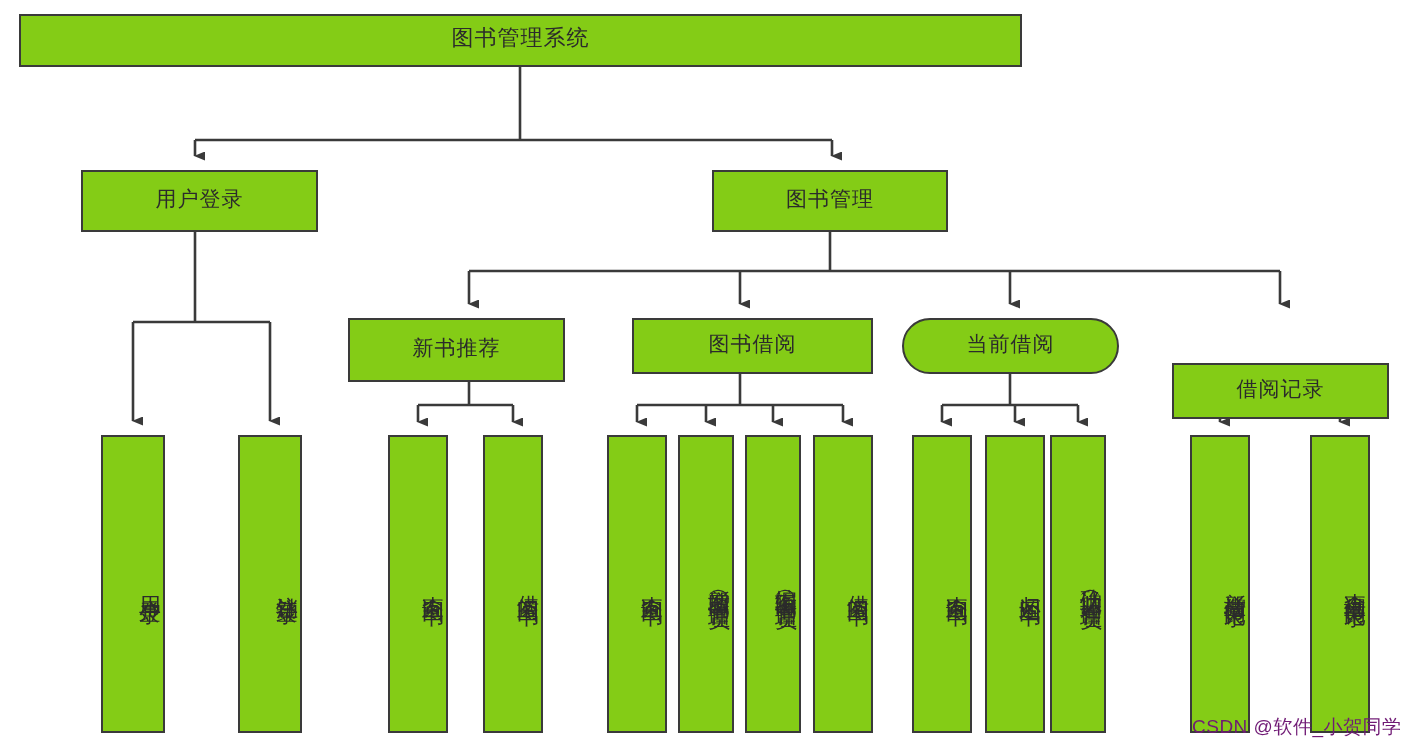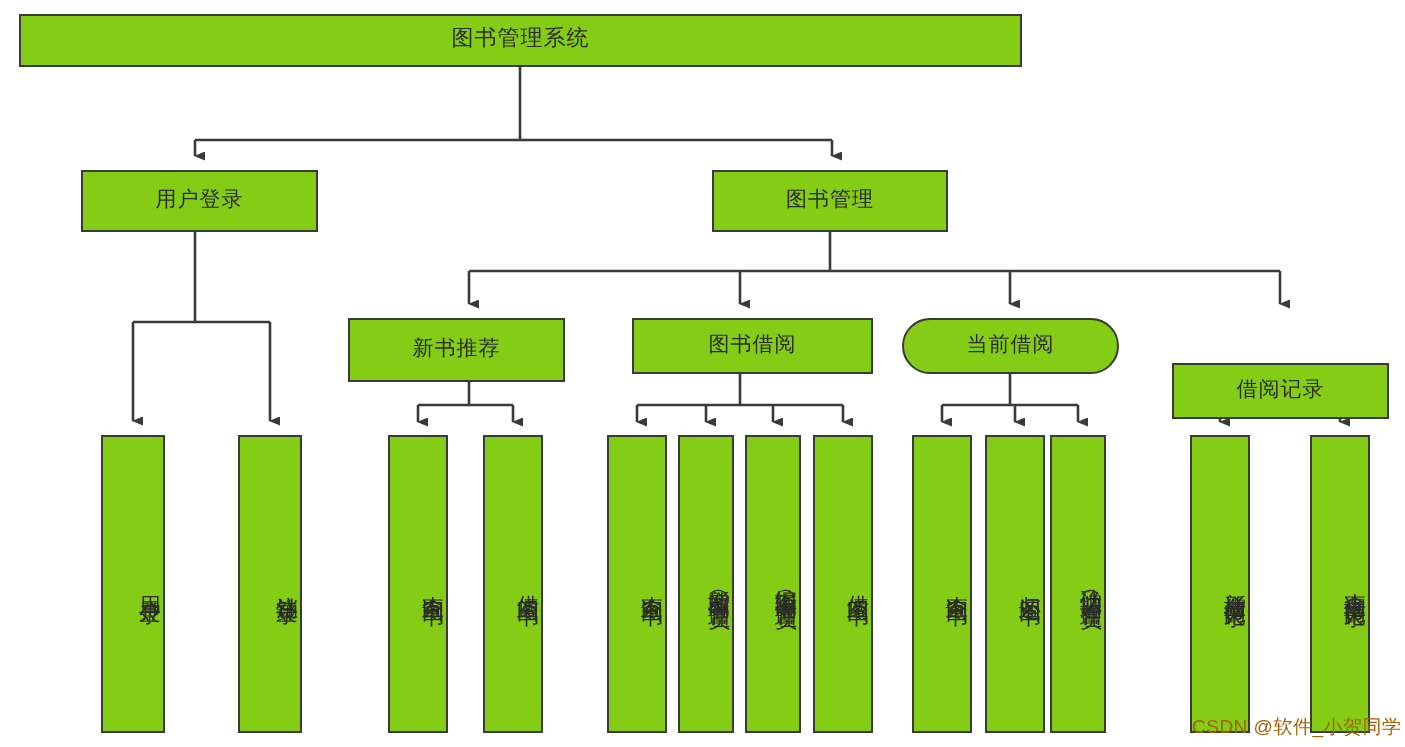--- a/index.html
+++ b/index.html
@@ -56,21 +56,21 @@
   }
   .vert-label {
     writing-mode: vertical-rl;
     text-orientation: upright;
     letter-spacing: 3px;
     white-space: nowrap;
   }
   .watermark {
     position: absolute;
     font-size: 19px;
-    color: #a16207;
+    color: #701a75;
     white-space: nowrap;
     z-index: 3;
     letter-spacing: 0.5px;
   }
 </style>
 </head>
 <body>
 
 <div id="canvas">
 

